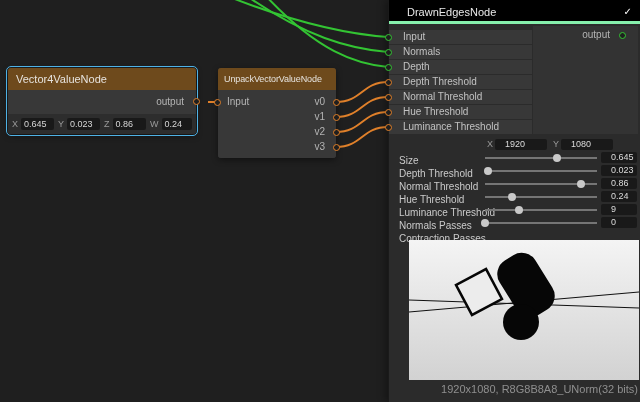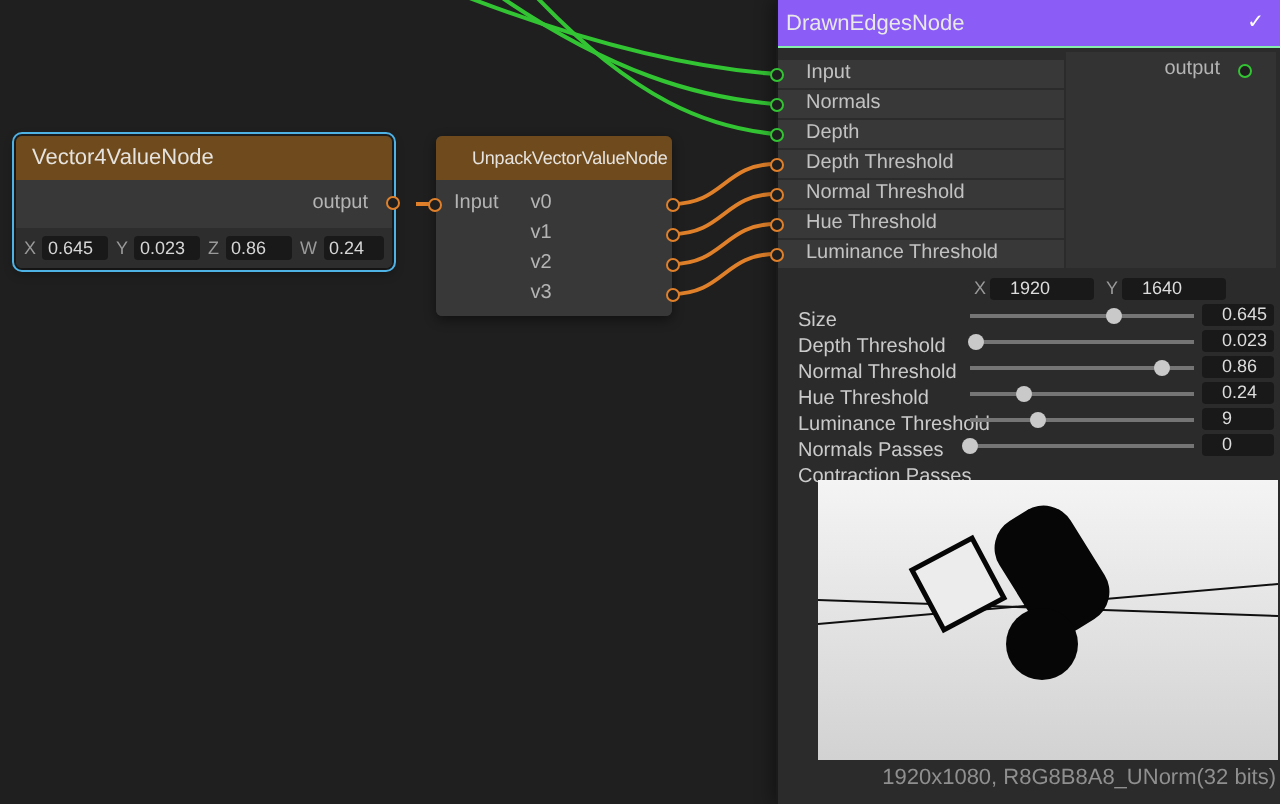--- a/index.html
+++ b/index.html
@@ -27,31 +27,31 @@
   .v4 .body{position:relative;height:24px;background:var(--node)}
   .v4 .out-label{position:absolute;right:12px;top:0;line-height:24px;font-size:10px;color:var(--text-dim)}
   .v4 .body .port{right:-4px;top:8px}
   .v4 .fields{display:flex;align-items:center;height:20px;background:#2d2d2d;border-radius:0 0 3px 3px;padding:0 4px;gap:4px}
   .v4 .field{flex:1;display:flex;align-items:center;gap:3px;min-width:0}
   .v4 .axis{font-size:9px;color:#9a9a9a}
   .v4 .fbox{flex:1;background:var(--field);border-radius:2px;font-size:9px;color:var(--text);padding:1px 3px;min-width:0;white-space:nowrap;overflow:hidden}
 
   
   .up{left:218px;top:68px;width:118px;height:90px}
-  .up .node-header{font-size:9px;padding:0 18px;letter-spacing:-.1px}
+  .up .node-header{font-size:9px;padding:0 6px;letter-spacing:-.1px}
   .up .body{position:relative;height:68px;background:var(--node);border-radius:0 0 3px 3px}
   .row-abs{position:absolute;height:14px;line-height:14px;font-size:10px;color:var(--text-dim)}
   .up .in-row{left:0;right:50%;padding-left:9px}
   .up .in-row .port{left:-4px;top:3.5px}
-  .up .o{right:0;left:40%;padding-right:11px}
+  .up .o{right:0;left:40%;text-align:right;padding-right:11px}
   .up .o .port{right:-4px;top:3.5px}
 
   
   .panel{position:absolute;left:388px;top:0;width:252px;height:402px;background:var(--panel);z-index:2;border-left:1px solid #1a1a1a;box-shadow:-2px 0 8px rgba(0,0,0,.4)}
-  .p-header{position:relative;height:24px;line-height:24px;background:#8b5cf6;border-bottom:1px solid #86efac;color:#e8e8e8;font-size:11px;padding-left:4px}
+  .p-header{position:relative;height:24px;line-height:24px;background:#000000;border-bottom:3px solid #86efac;color:#e8e8e8;font-size:11px;padding-left:18px}
   .p-check{position:absolute;right:8px;top:0;color:#fff;font-size:10px;line-height:24px;cursor:pointer}
   .strip{position:absolute;left:0;width:143px;height:14px;line-height:14px;background:var(--strip);font-size:10px;color:#c2c2c2;padding-left:14px;white-space:nowrap}
   .strip .port{left:-4px;top:3.5px}
   .out-area{position:absolute;left:144px;right:2px;top:26px;height:108px;background:#333}
   .out-area .lbl{position:absolute;right:28px;top:2px;font-size:10px;color:var(--text-dim);line-height:14px}
   .out-area .port{right:12px;top:5.5px}
 
   .prop{position:absolute;left:0;right:0;height:13px}
   .prop .plabel{position:absolute;left:10px;top:16px;line-height:13px;font-size:10px;color:#cbcbcb;white-space:nowrap}
   .mini{position:absolute;top:1px;height:11px;line-height:11px;background:var(--field);border-radius:2px;font-size:9px;color:#dcdcdc;padding:0 10px}
@@ -172,21 +172,21 @@
     <div class="out-area">
       <span class="lbl">output</span>
       <span class="port green"></span>
     </div>
 
     <div class="prop" style="top:138px">
       <span class="plabel">Size</span>
       <span class="axis2" style="left:98px">X</span>
       <span class="mini" style="left:106px;width:52px">1920</span>
       <span class="axis2" style="left:164px">Y</span>
-      <span class="mini" style="left:172px;width:52px">1640</span>
+      <span class="mini" style="left:172px;width:52px">1080</span>
     </div>
 
     <div class="prop" style="top:151px">
       <span class="plabel">Depth Threshold</span>
       <span class="slider">
           <span class="track"></span>
           <span class="knob" style="left: 64.5%;"></span>
         </span>
       <span class="mini val">0.645</span>
     </div>

